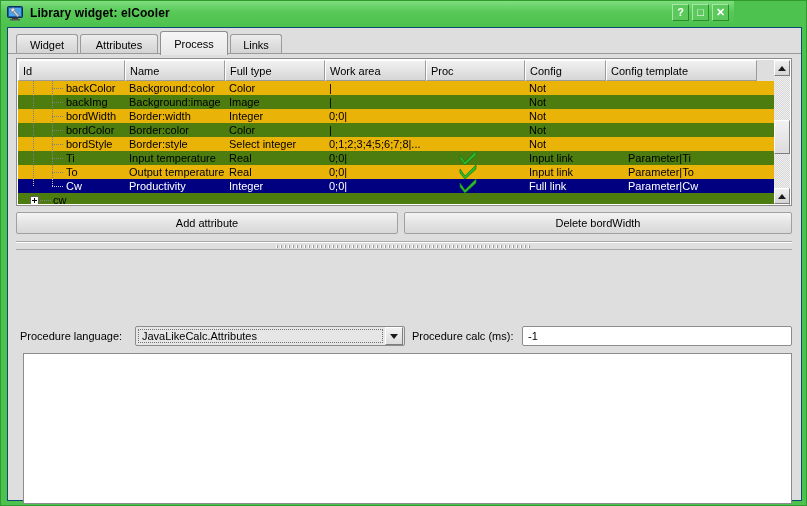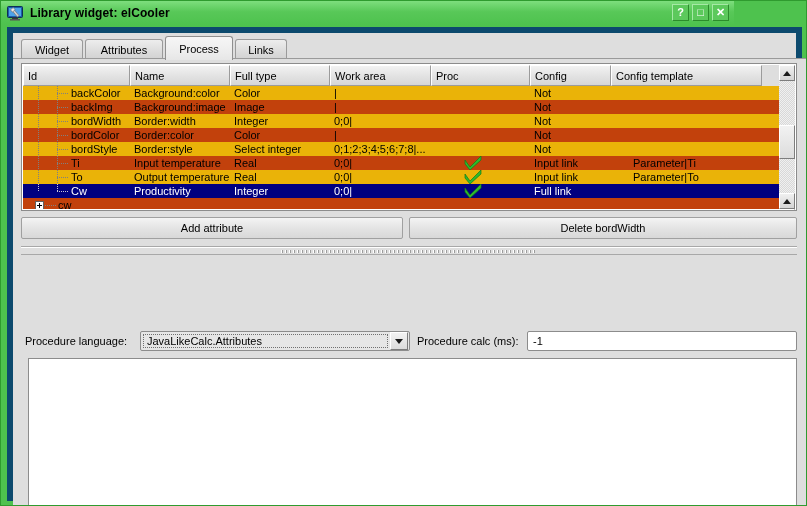--- a/index.html
+++ b/index.html
@@ -66,21 +66,21 @@
     cursor: default;
   }
 
   
   #client {
     position: absolute;
     left: 6px; top: 26px;
     width: 795px;
     height: 474px;
     background: #dedede;
-    border: 6px solid #0c4a6e;
+    border: 1px solid #0c4a6e;
     box-sizing: border-box;
   }
 
   
   #tabbar {
     position: absolute;
     left: 0; top: 2px;
     width: 793px;
     height: 24px;
   }
@@ -174,21 +174,21 @@
     height: 123px;
     background: #ffffff;
   }
   .row {
     position: relative;
     height: 14px;
     width: 757px;
     background: #eab308;
     cursor: default;
   }
-  .row.alt { background: #c2410c; }
+  .row.alt { background: #4d7c0f; }
   .row.sel { background: #000080; color: #ffffff; }
   .cell {
     position: absolute;
     top: 0;
     height: 14px;
     line-height: 14px;
     font-size: 11px;
     padding-left: 4px;
     box-sizing: border-box;
     white-space: nowrap;
@@ -659,20 +659,21 @@
               </div>
               <div class="cell" style="left:107px;width:100px">Productivity</div>
               <div class="cell" style="left:207px;width:100px">Integer</div>
               <div class="cell" style="left:307px;width:101px">0;0|</div>
               <div class="check" style="left:440px">
                 <svg width="20" height="14" viewBox="0 0 20 14">
                   <path d="M2 4 L7 11 L18 0 L18 4 L7 14 L2 8 Z" fill="#2cbb2c" stroke="#177a17" stroke-width="0.7" stroke-linejoin="round"></path>
                 </svg>
               </div>
               <div class="cell" style="left:507px;width:99px">Full link</div>
+              <div class="cell" style="left:606px;width:151px">Parameter|Cw</div>
             </div>
 
             <div class="row alt">
               <div class="cell idcell" style="left:0;width:160px">
                 <div class="rootwrap">
                   <span class="expander"></span>
                   <span class="rootdots"></span>
                   <span class="rootlabel">cw</span>
                 </div>
               </div>

